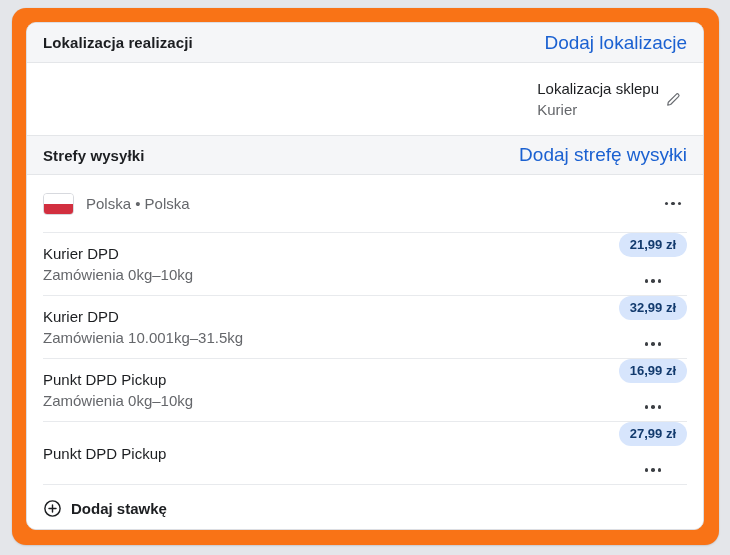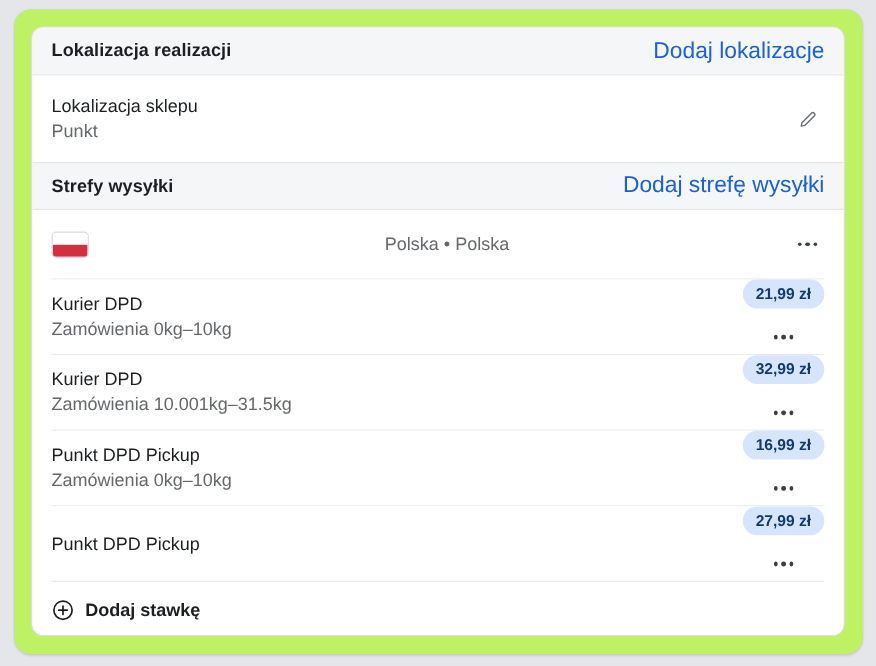--- a/index.html
+++ b/index.html
@@ -8,21 +8,21 @@
     background: #e4e6ea;
     font-family: "Liberation Sans", sans-serif;
     position: relative;
     overflow: hidden;
     -webkit-font-smoothing: antialiased;
   }
   .panel {
     position: absolute;
     left: 12px; top: 8px;
     width: 707px; height: 537px;
-    background: #bef264;
+    background: #f97316;
     border-radius: 14px;
     box-shadow: 0 0 0 0.5px rgba(0,0,0,0.04), 0 1px 2px rgba(0,0,0,0.10);
   }
   .card {
     position: absolute;
     left: 14px; top: 14px; right: 15px; bottom: 15px;
     border: 1px solid #dcdee3;
     border-radius: 10px;
     background: #ffffff;
     display: flex;
@@ -51,21 +51,21 @@
     text-decoration: none;
     cursor: pointer;
   }
   .row {
     display: flex;
     align-items: center;
     justify-content: space-between;
     padding: 0 16px;
     background: #ffffff;
   }
-  .store-row { flex: 0 0 72px; }
+  .store-row { flex: 0 0 72px; justify-content: flex-end; }
   .zone-row  { flex: 0 0 57px; justify-content: flex-start; }
   .rate-row  { flex: 0 0 62px; }
   .add-row   { flex: 1 1 auto; min-height: 46px; justify-content: flex-start; }
   .row-text .row-title {
     font-size: 15px;
     color: #1c1e21;
     line-height: 21px;
   }
   .row-text .row-sub {
     font-size: 15px;
@@ -97,21 +97,20 @@
     flex-direction: column;
     flex: 0 0 auto;
     margin-right: 12px;
   }
   .flag .top    { flex: 1; background: #ffffff; }
   .flag .bottom { flex: 1; background: #d22f3f; }
   .zone-label {
     font-size: 15px;
     color: #65676b;
     flex: 1 1 auto;
-    text-align: center;
   }
   .right-group {
     display: flex;
     align-items: center;
     gap: 10px;
     flex-direction: column;
   }
   .price-badge {
     background: #d7e5fc;
     color: #123a6d;
@@ -153,21 +152,21 @@
   <div class="card">
 
     <div class="section-header">
       <span class="section-title">Lokalizacja realizacji</span>
       <a class="link">Dodaj lokalizacje</a>
     </div>
 
     <div class="row store-row">
       <div class="row-text">
         <div class="row-title">Lokalizacja sklepu</div>
-        <div class="row-sub">Punkt</div>
+        <div class="row-sub">Kurier</div>
       </div>
       <button class="icon-btn">
         <span style="display:flex">
           <svg width="17" height="17" viewBox="0 0 20 20" fill="none" stroke="#6a6d72" stroke-width="1.4" stroke-linejoin="round" stroke-linecap="round">
             <path d="M13.2 3.9a1.9 1.9 0 0 1 2.7 2.7L6.6 15.9l-3.4.7.7-3.4z"></path>
           </svg>
         </span>
       </button>
     </div>
 

